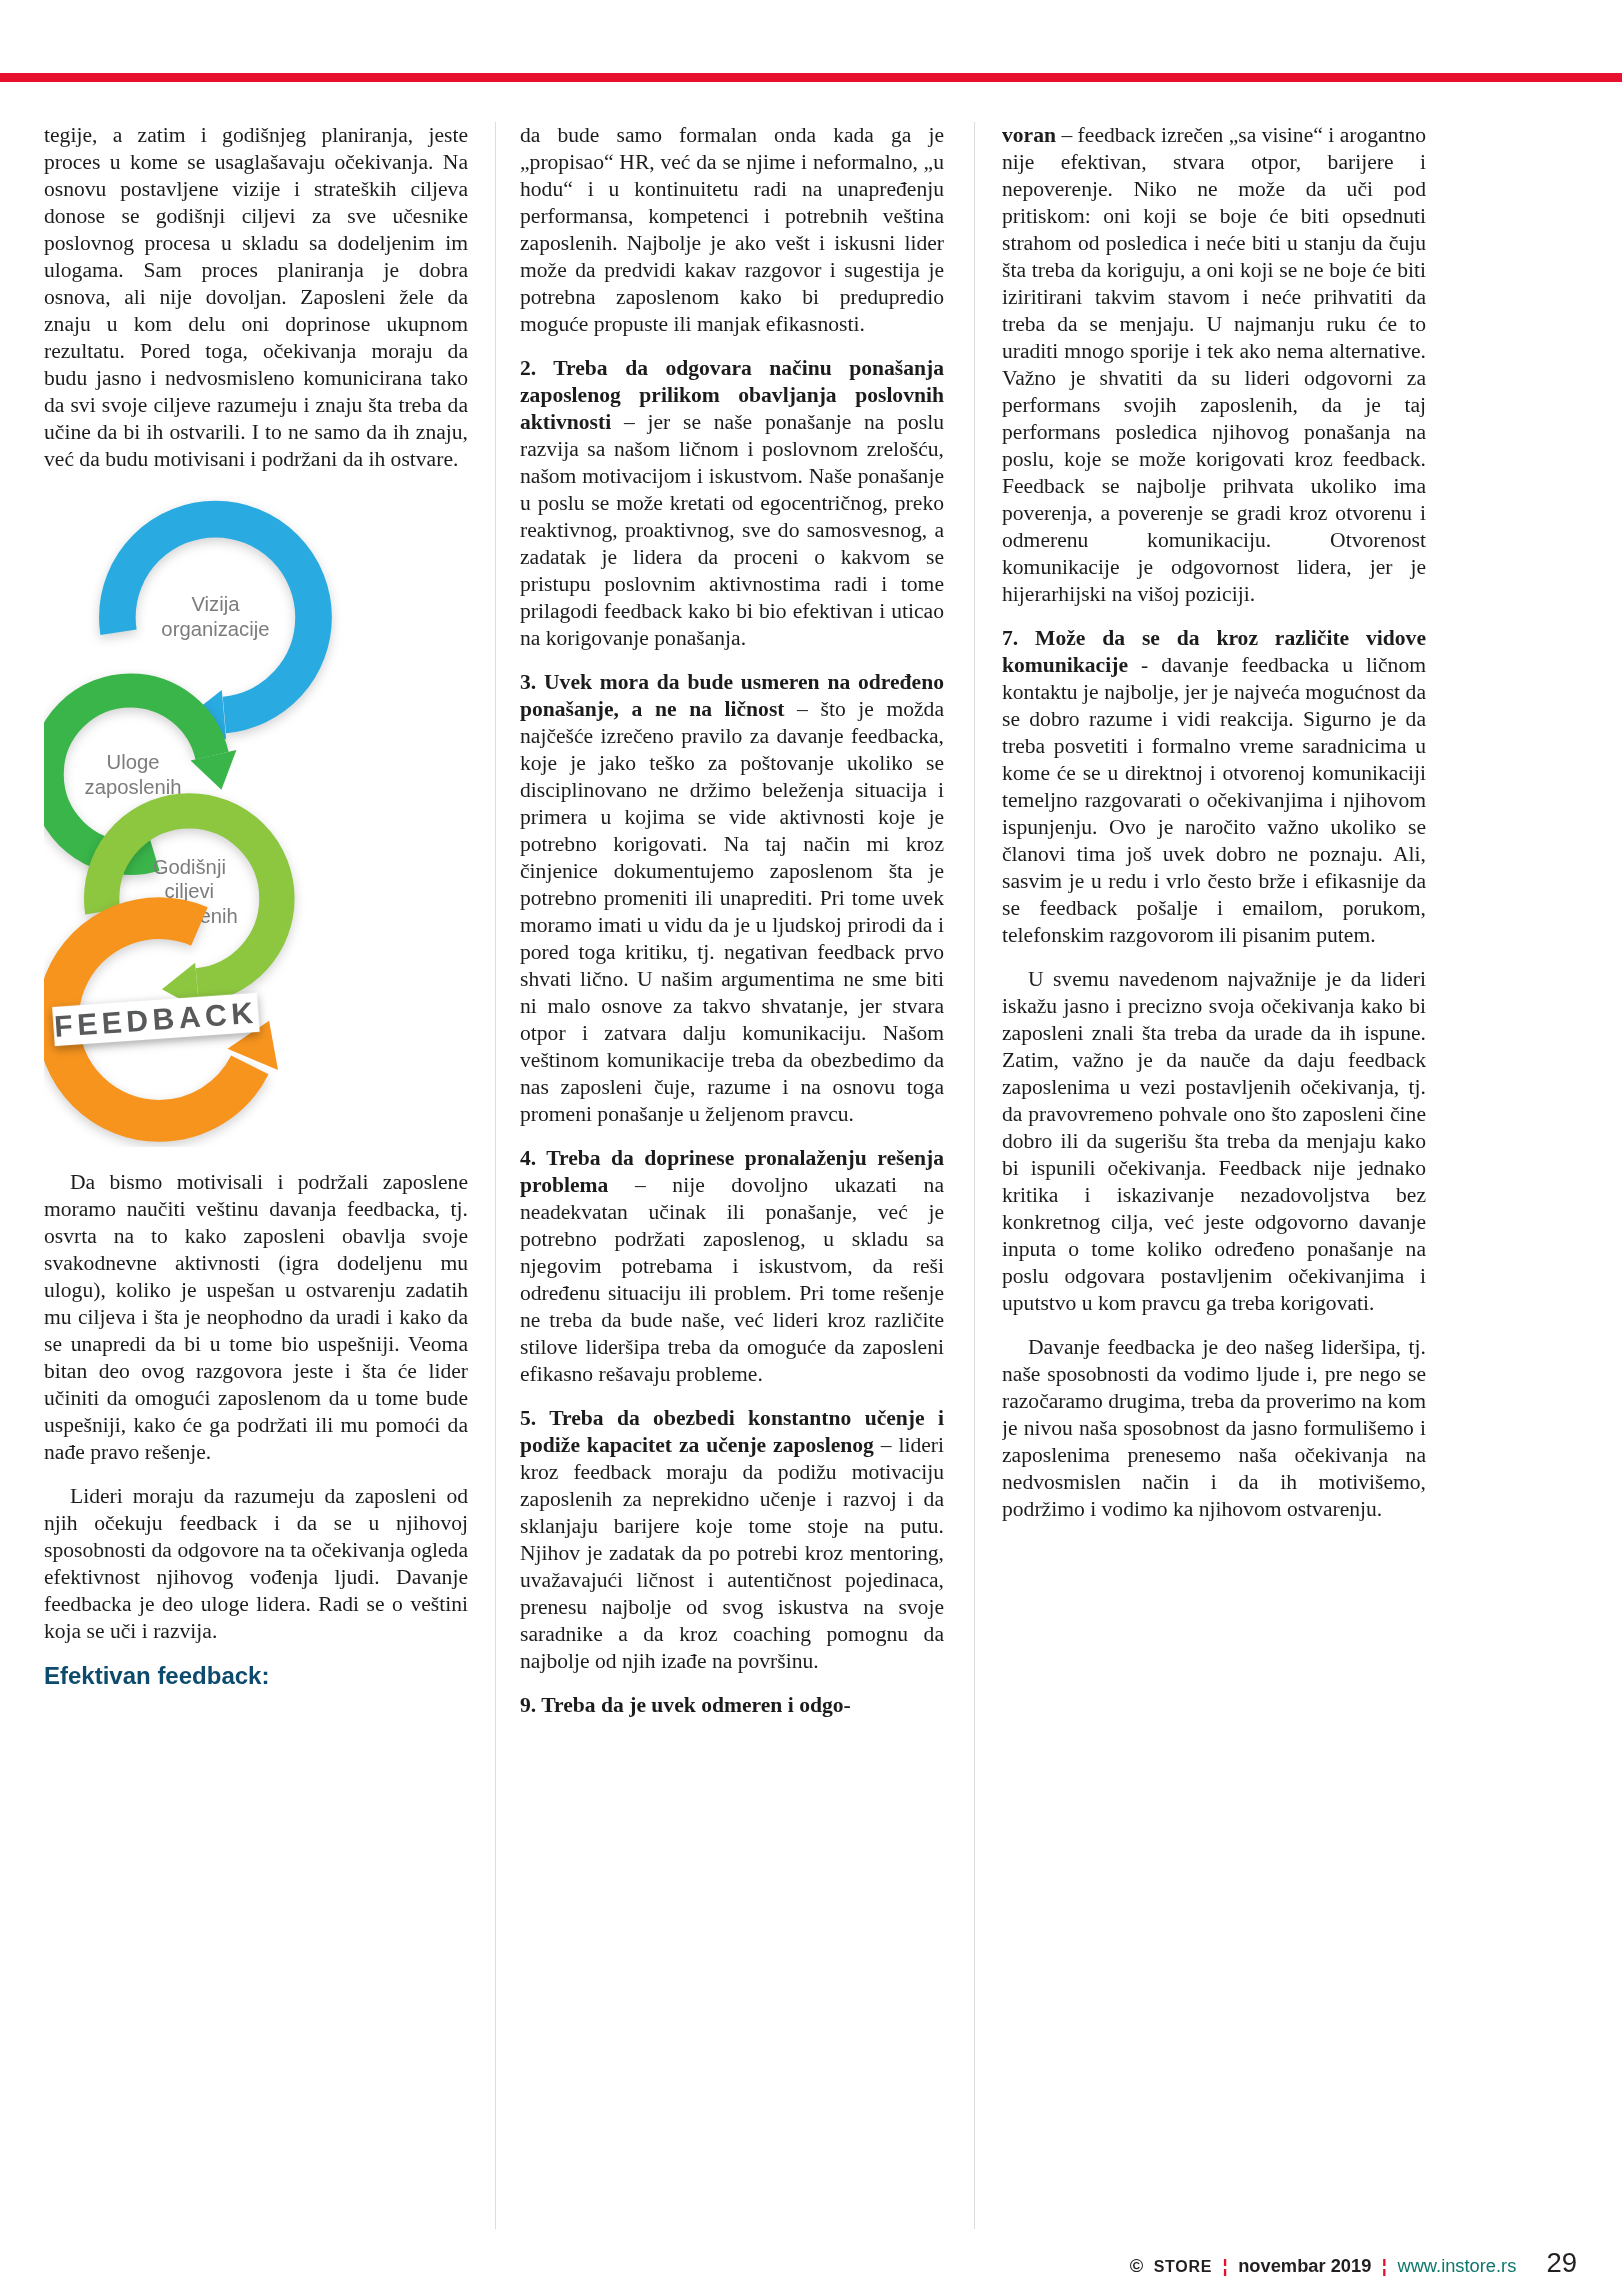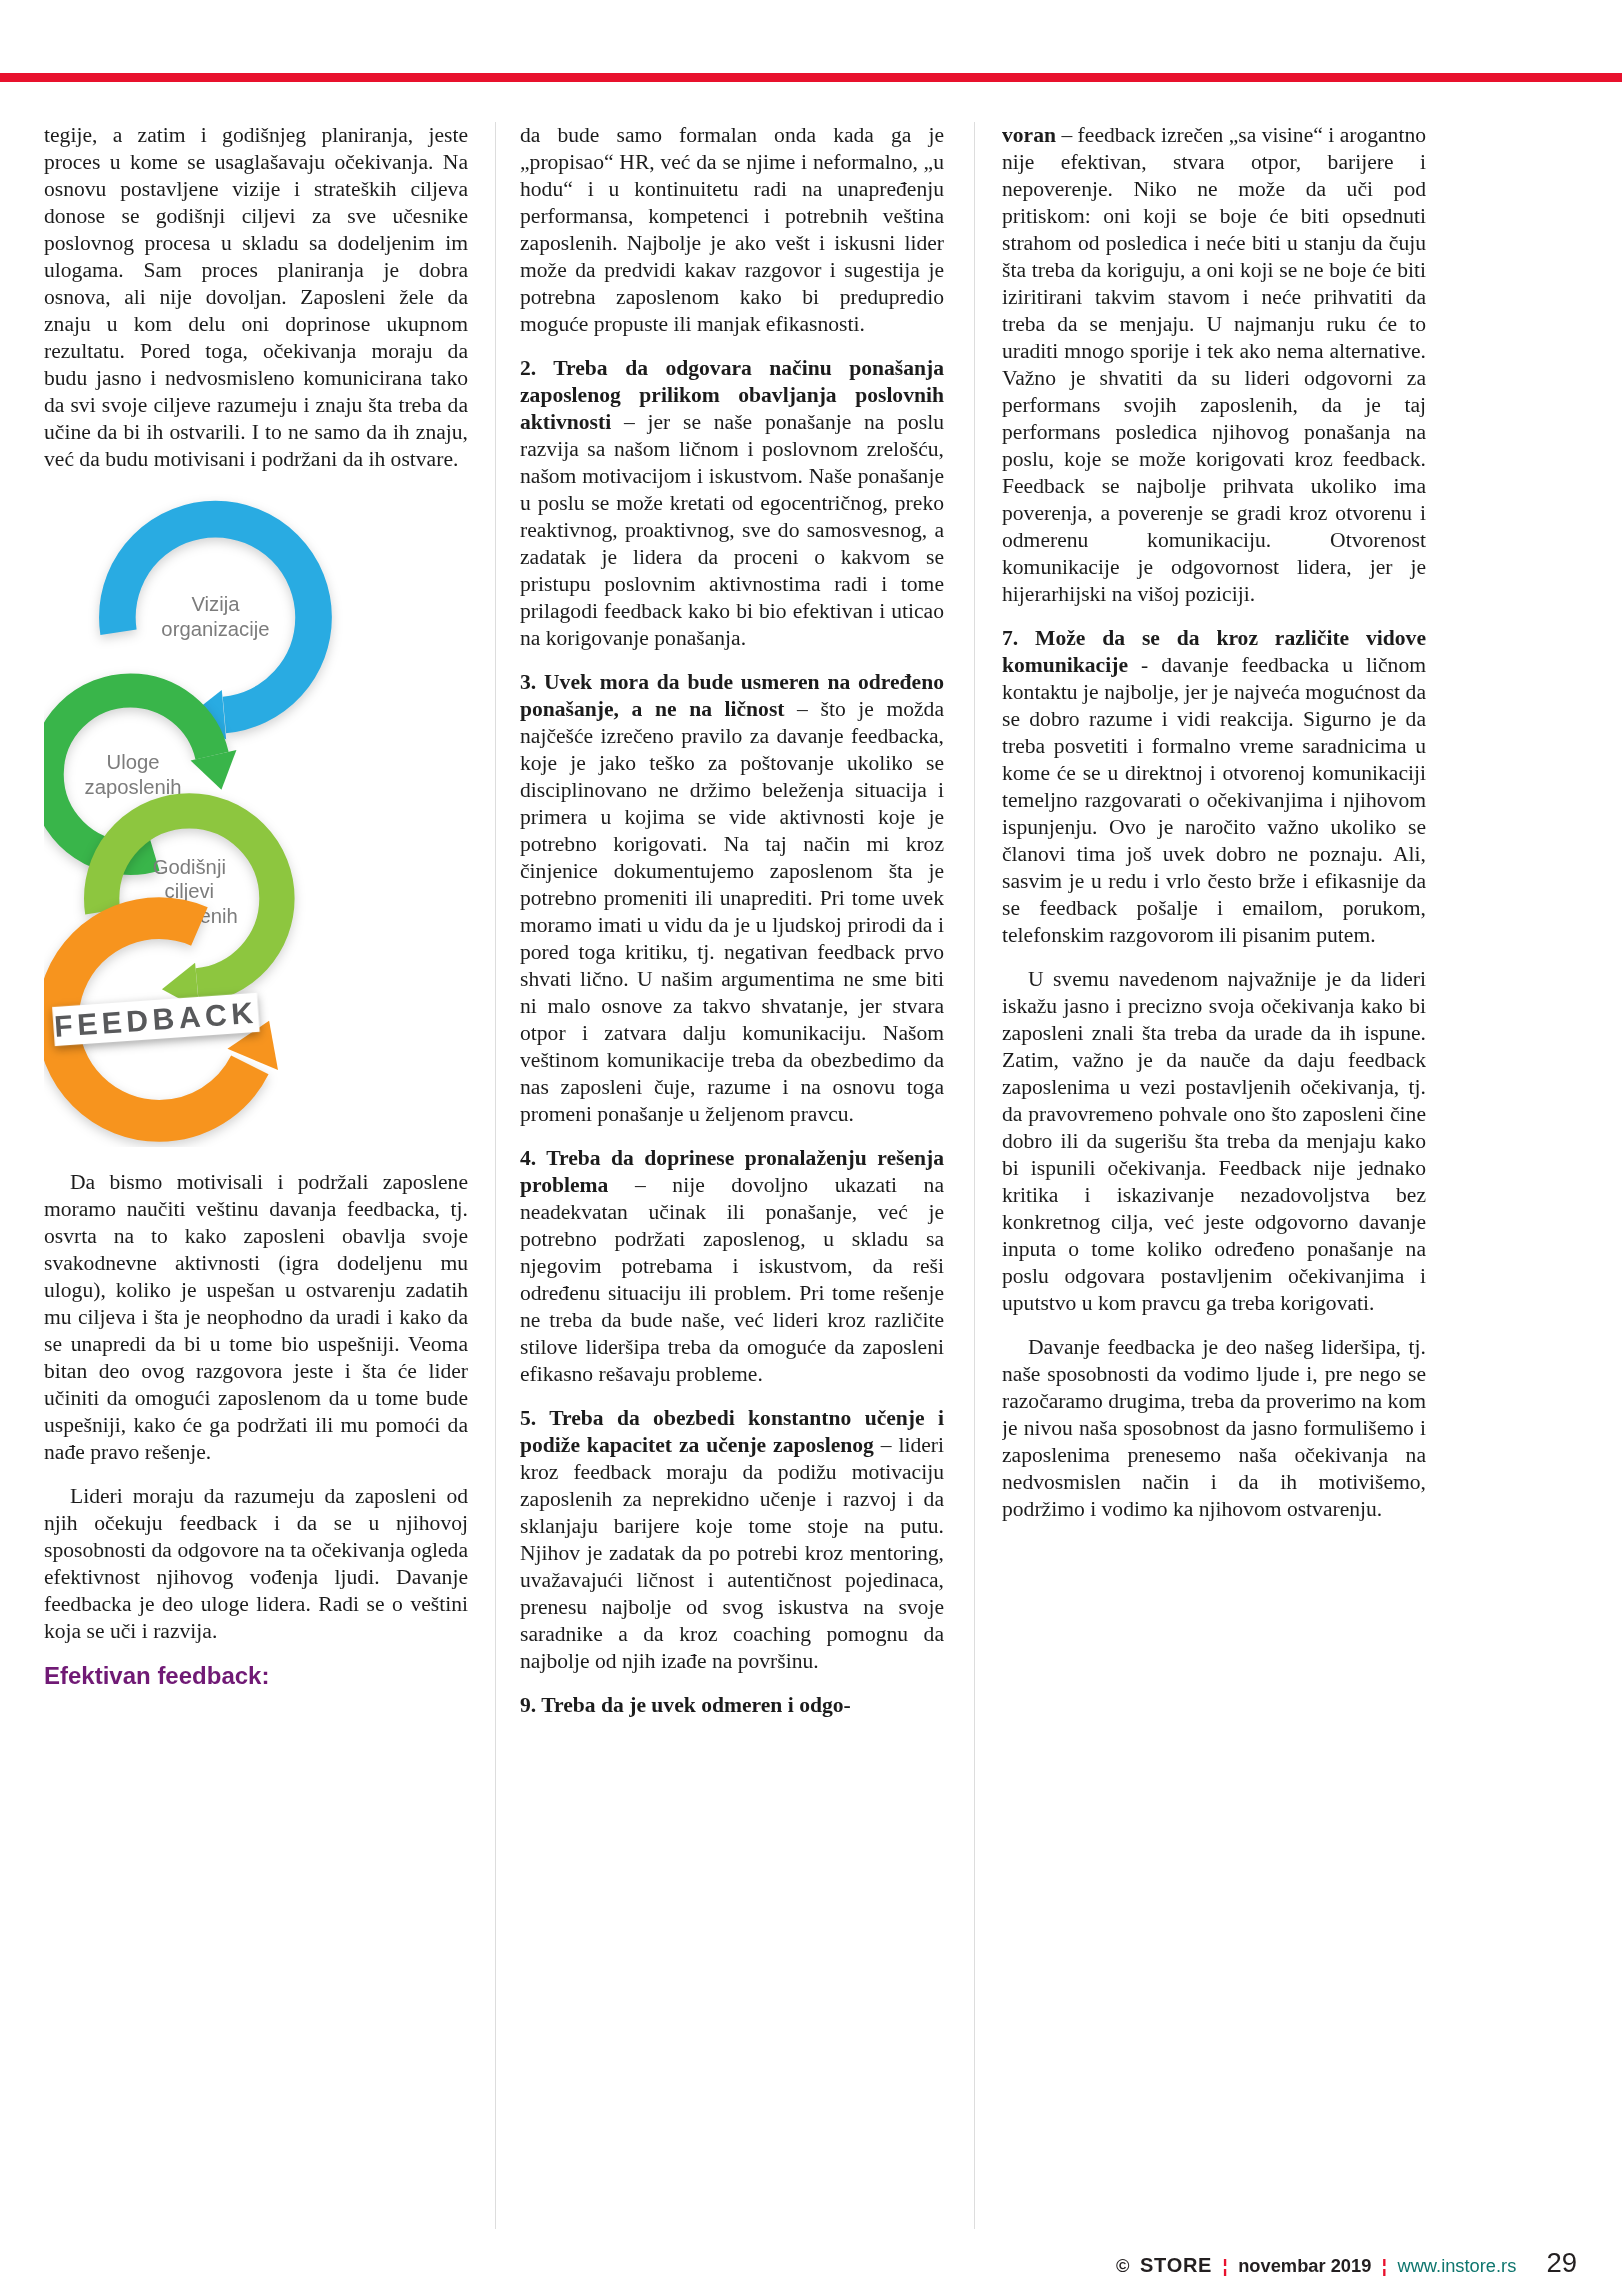--- a/index.html
+++ b/index.html
@@ -30,21 +30,21 @@
     background: #dddddd;
   }
   .rule-1 { left: 495px; }
   .rule-2 { left: 974px; }
   .para { margin: 0 0 17px 0; }
   .para.indent { text-indent: 26px; }
   .para b { font-weight: bold; }
   .section-heading {
     font-family: "Liberation Sans", sans-serif;
     font-size: 24px; font-weight: bold;
-    color: #701a75;
+    color: #0c4a6e;
     margin: 11.8px 0 19.6px 0;
   }
   .diagram { display: block; margin: 19.6px auto 22px auto; width: 424px; height: 654px; }
   .ring { filter: drop-shadow(0 6px 8px rgba(0,0,0,0.18)); }
   .dlabel {
     font-family: "Liberation Sans", sans-serif;
     font-size: 31px; fill: #7c7c7c; text-anchor: middle;
   }
   .banner { filter: drop-shadow(0 5px 7px rgba(0,0,0,0.35)); }
   .feedback-label {
@@ -53,21 +53,21 @@
     fill: #58595b; text-anchor: middle;
   }
   .footer {
     position: absolute; top: 2247px; left: 44px; right: 46px;
     display: flex; justify-content: flex-end; align-items: baseline;
     gap: 10.5px;
     font-family: "Liberation Sans", sans-serif;
     font-size: 18.3px; color: #231f20;
   }
   .footer .copyright { font-weight: bold; }
-  .footer .brand { font-weight: bold; font-size: 20px; letter-spacing: 0.7px; }
+  .footer .brand { font-weight: bold; font-size: 16px; letter-spacing: 0.7px; }
   .footer .sep { font-weight: bold; }
   .footer .issue { font-weight: bold; }
   .footer .site { color: #0f766e; }
   .footer .page-num { font-weight: normal; font-size: 27.5px; margin-left: 19.6px; }
 </style>
 </head>
 <body>
 
 <div>
 

